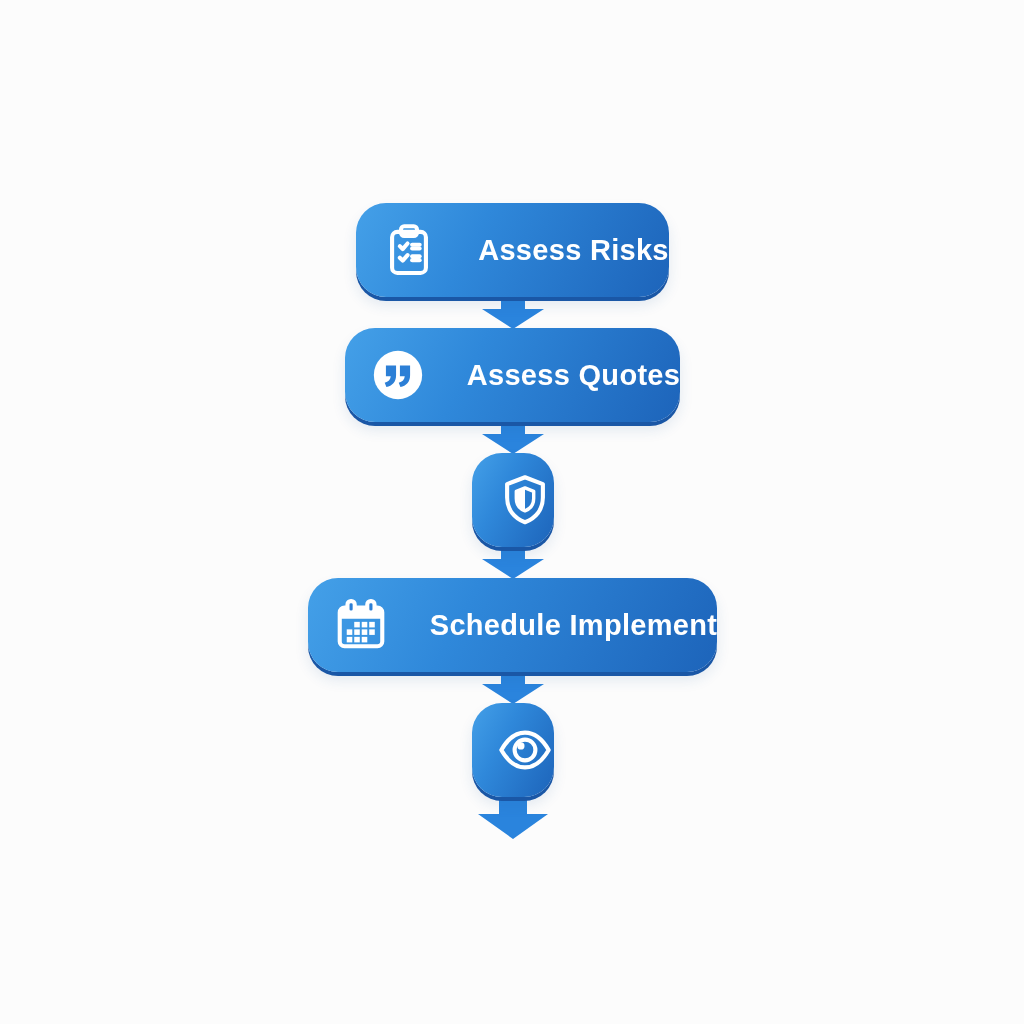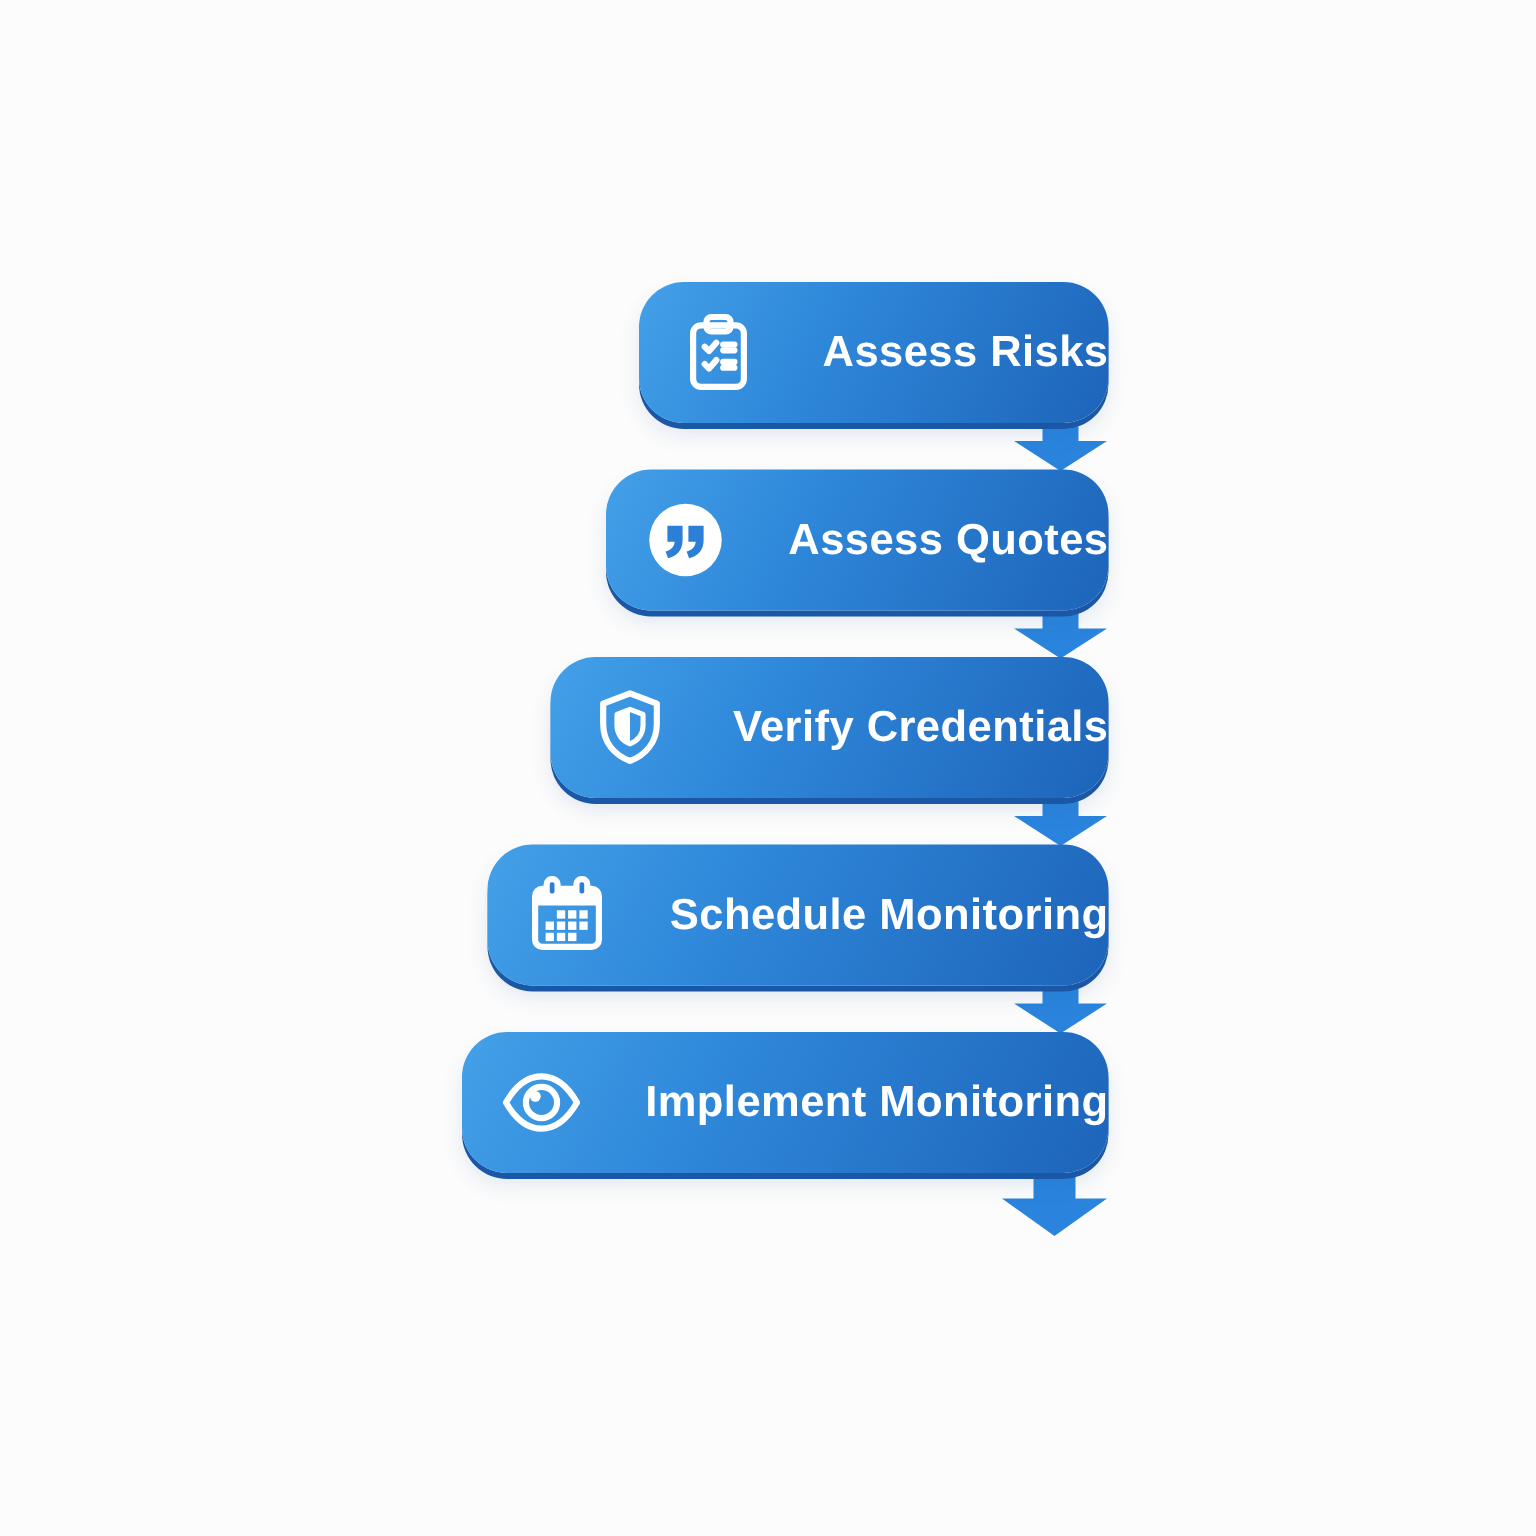--- a/index.html
+++ b/index.html
@@ -11,25 +11,25 @@
   .canvas {
     position: relative;
     width: 1024px;
     height: 1024px;
     background: #fcfcfc;
     overflow: hidden;
   }
   .flow {
     position: absolute;
     left: 286px;
-    top: 188px;
+    top: 203px;
     width: 453px;
     display: flex;
     flex-direction: column;
-    align-items: flex-end;
+    align-items: center;
   }
   .step {
     position: relative;
     height: 94px;
     border-radius: 30px;
     background: linear-gradient(118deg, #44a0e8 0%, #2f88da 38%, #1d64ba 100%);
     box-shadow: 0 4px 0 #1a57a6, 0 8px 14px rgba(30, 90, 160, 0.12);
     display: flex;
     align-items: center;
     z-index: 1;
@@ -115,21 +115,20 @@
     </div>
 
     <div class="step">
       <span class="icon">
         <svg viewBox="0 0 24 24" fill="none" stroke="#ffffff" stroke-width="1.7" stroke-linecap="round" stroke-linejoin="round">
           <path d="M12 2.6 L19.4 5.4 V11 c0 5 -3 8.6 -7.4 10.2 C7.6 19.6 4.6 16 4.6 11 V5.4 Z"></path>
           <path d="M12 7 L15.6 8.4 V11.4 c0 2.5 -1.5 4.3 -3.6 5.1 c-2.1 -0.8 -3.6 -2.6 -3.6 -5.1 V8.4 Z" stroke-width="1.4"></path>
           <path d="M12 7 L8.4 8.4 V11.4 c0 2.5 1.5 4.3 3.6 5.1 Z" fill="#ffffff" stroke="none"></path>
         </svg>
       </span>
-      <span class="label">Verify Credentials</span>
     </div>
 
     <div class="gap">
       <svg viewBox="0 0 64 32">
           <polygon points="20,0 44,0 44,12 63,12 32,32 1,12 20,12" fill="#2a84dd"></polygon>
         </svg>
     </div>
 
     <div class="step">
       <span class="icon">
@@ -145,38 +144,37 @@
             <rect x="6.1" y="13.8" width="2.3" height="2.3"></rect>
             <rect x="9.2" y="13.8" width="2.3" height="2.3"></rect>
             <rect x="12.3" y="13.8" width="2.3" height="2.3"></rect>
             <rect x="15.4" y="13.8" width="2.3" height="2.3"></rect>
             <rect x="6.1" y="16.9" width="2.3" height="2.3"></rect>
             <rect x="9.2" y="16.9" width="2.3" height="2.3"></rect>
             <rect x="12.3" y="16.9" width="2.3" height="2.3"></rect>
           </g>
         </svg>
       </span>
-      <span class="label">Schedule Monitoring</span>
+      <span class="label">Schedule Implement</span>
     </div>
 
     <div class="gap">
       <svg viewBox="0 0 64 32">
           <polygon points="20,0 44,0 44,12 63,12 32,32 1,12 20,12" fill="#2a84dd"></polygon>
         </svg>
     </div>
 
     <div class="step">
       <span class="icon">
         <svg viewBox="0 0 24 24" fill="none" stroke="#ffffff" stroke-width="1.7" stroke-linecap="round" stroke-linejoin="round">
           <path d="M2.2 12 C5.2 6.8 8.8 4.8 12 4.8 c3.2 0 6.8 2 9.8 7.2 c-3 5.2 -6.6 7.2 -9.8 7.2 c-3.2 0 -6.8 -2 -9.8 -7.2 Z"></path>
           <circle cx="12" cy="12" r="4.3"></circle>
           <circle cx="10.3" cy="10.3" r="1.5" fill="#ffffff" stroke="none"></circle>
         </svg>
       </span>
-      <span class="label">Implement Monitoring</span>
     </div>
 
     <div class="final-arrow">
       <svg viewBox="0 0 72 40">
           <polygon points="22,0 50,0 50,15 71,15 36,40 1,15 22,15" fill="#2a84dd"></polygon>
         </svg>
     </div>
 
   </div>
 </div>

